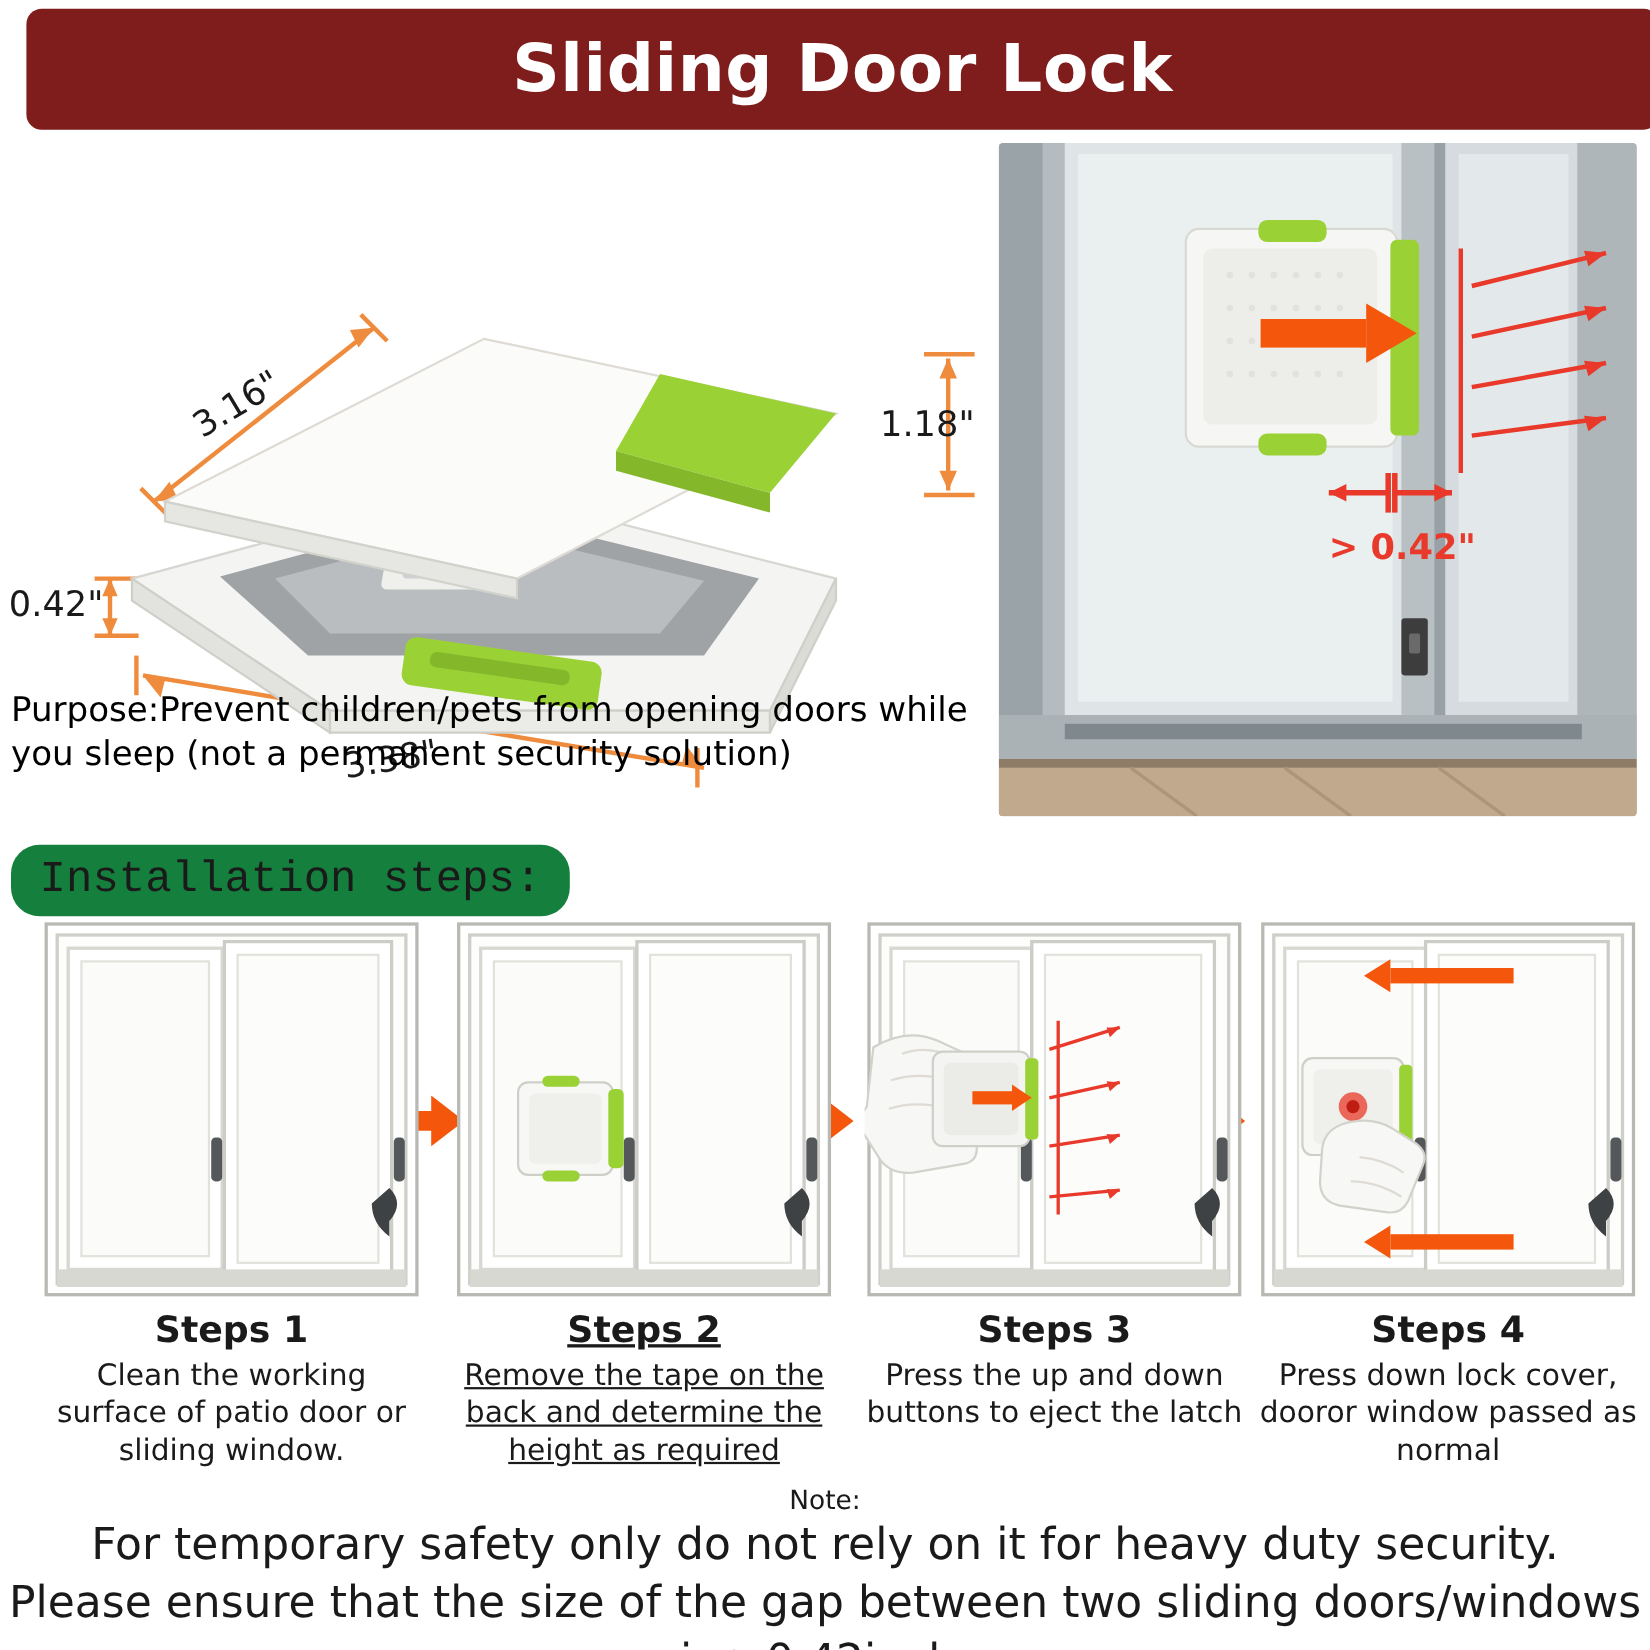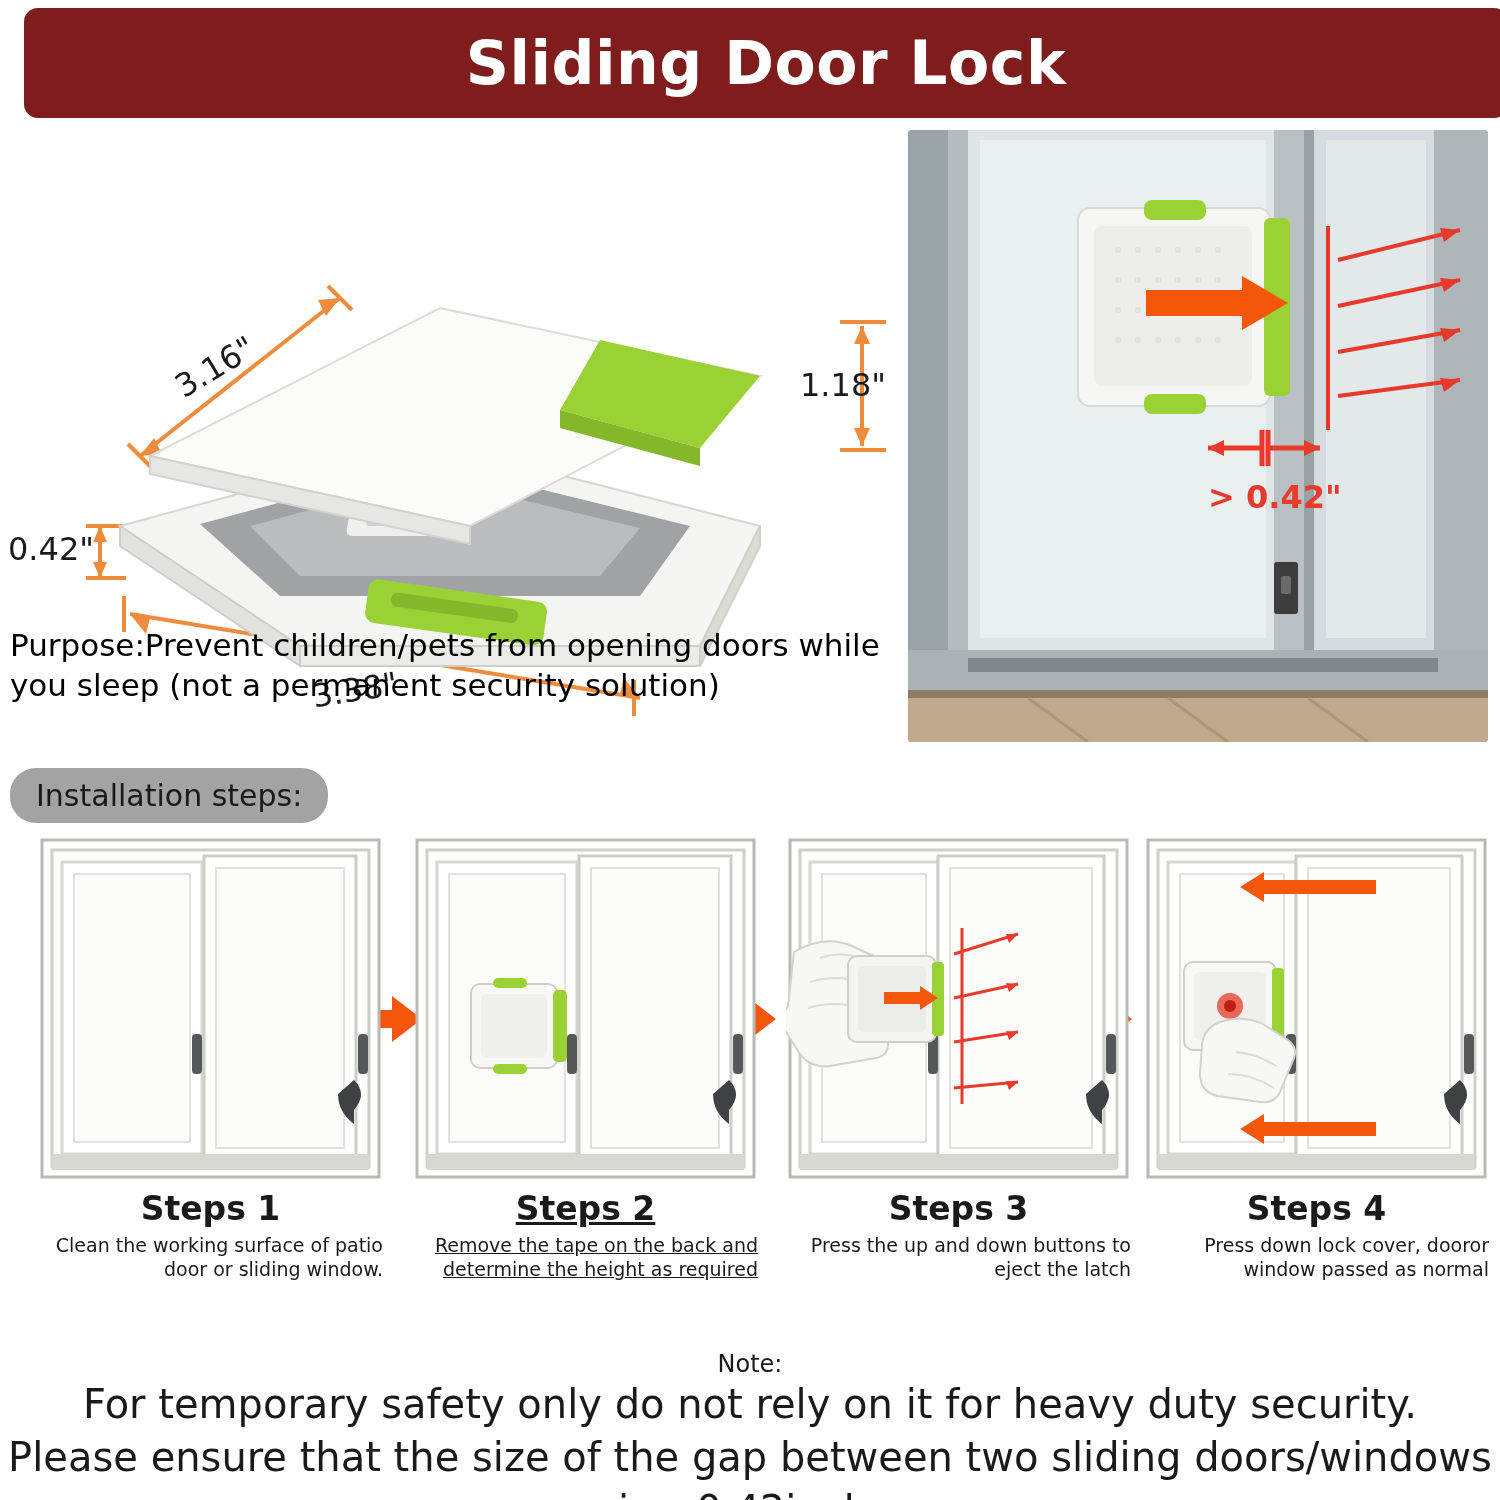--- a/index.html
+++ b/index.html
@@ -60,25 +60,26 @@
     left: 10px; top: 500px;
     width: 880px;
     font-size: 31px;
     line-height: 1.28;
     color: #000000;
   }
 
   
   .install-banner {
     position: absolute; left: 10px; top: 768px;
-    background: #a3a3a3;
+    background: #15803d;
     color: #1a1a1a;
     border-radius: 26px;
     padding: 10px 26px;
-    font-size: 30px;
+    font-size: 40px;
+    font-family: Liberation Mono, monospace;
   }
 
   
   .steps-row { position: absolute; left: 16px; top: 836px; width: 1500px; height: 520px; }
   .step {
     position: absolute; top: 0; width: 345px;
   }
   .step.s1 { left: 22px; }
   .step.s2 { left: 397px; text-decoration: underline; }
   .step.s3 { left: 770px; }
@@ -88,22 +89,22 @@
     width: 100%; height: 345px;
     position: relative;
   }
   .step-title {
     text-align: center;
     font-size: 33px;
     font-weight: bold;
     margin-top: 8px;
   }
   .step-desc {
-    text-align: right;
-    font-size: 19px;
+    text-align: center;
+    font-size: 27px;
     line-height: 1.25;
     margin-top: 6px;
   }
 
   
   .flow-arrow { position: absolute; top: 160px; width: 70px; height: 46px; }
   .flow-arrow.a1 { left: 336px; }
   .flow-arrow.a2 { left: 690px; }
   .flow-arrow.a3 { left: 1046px; }
 

